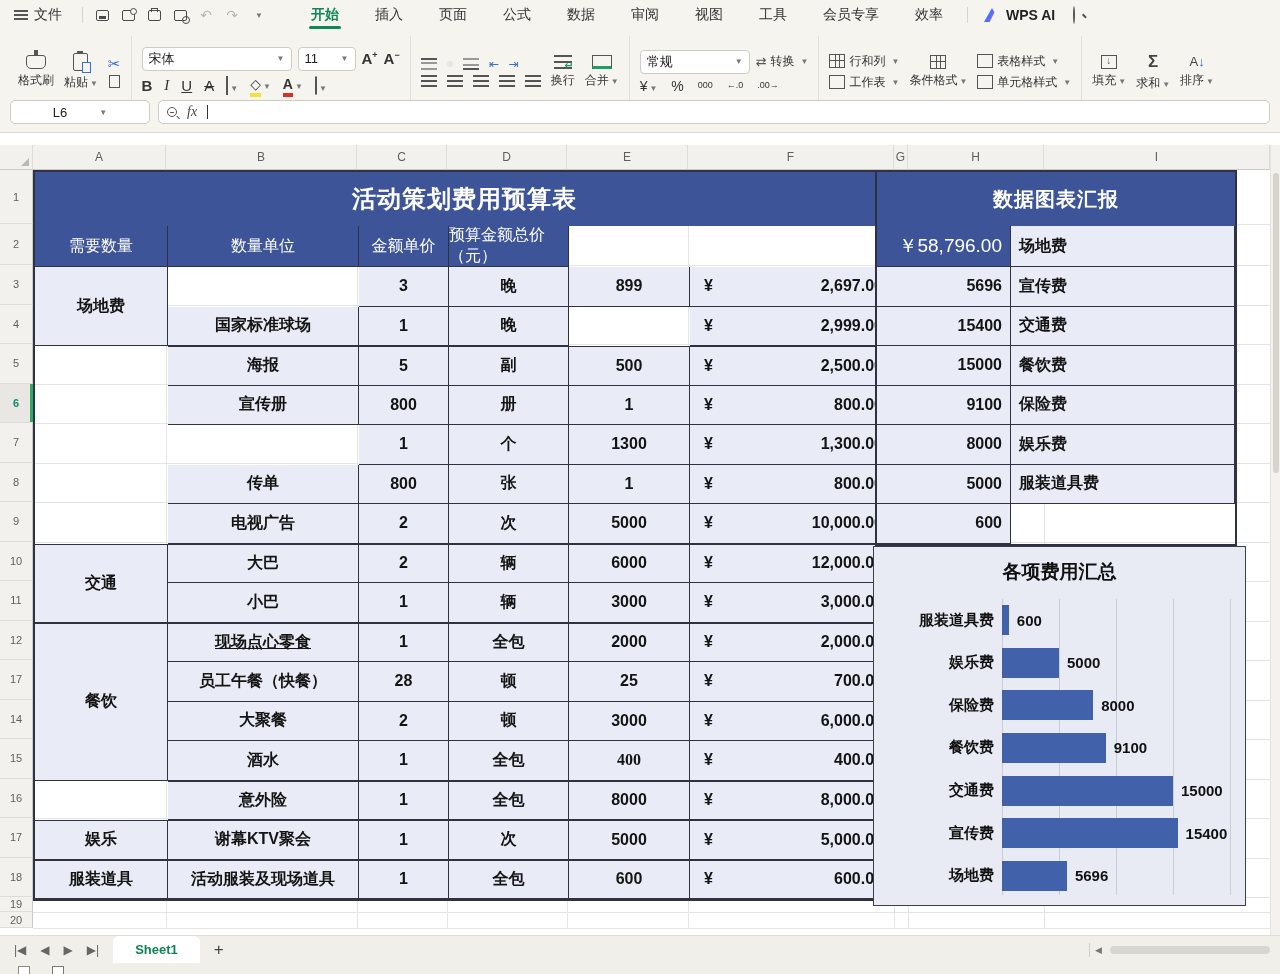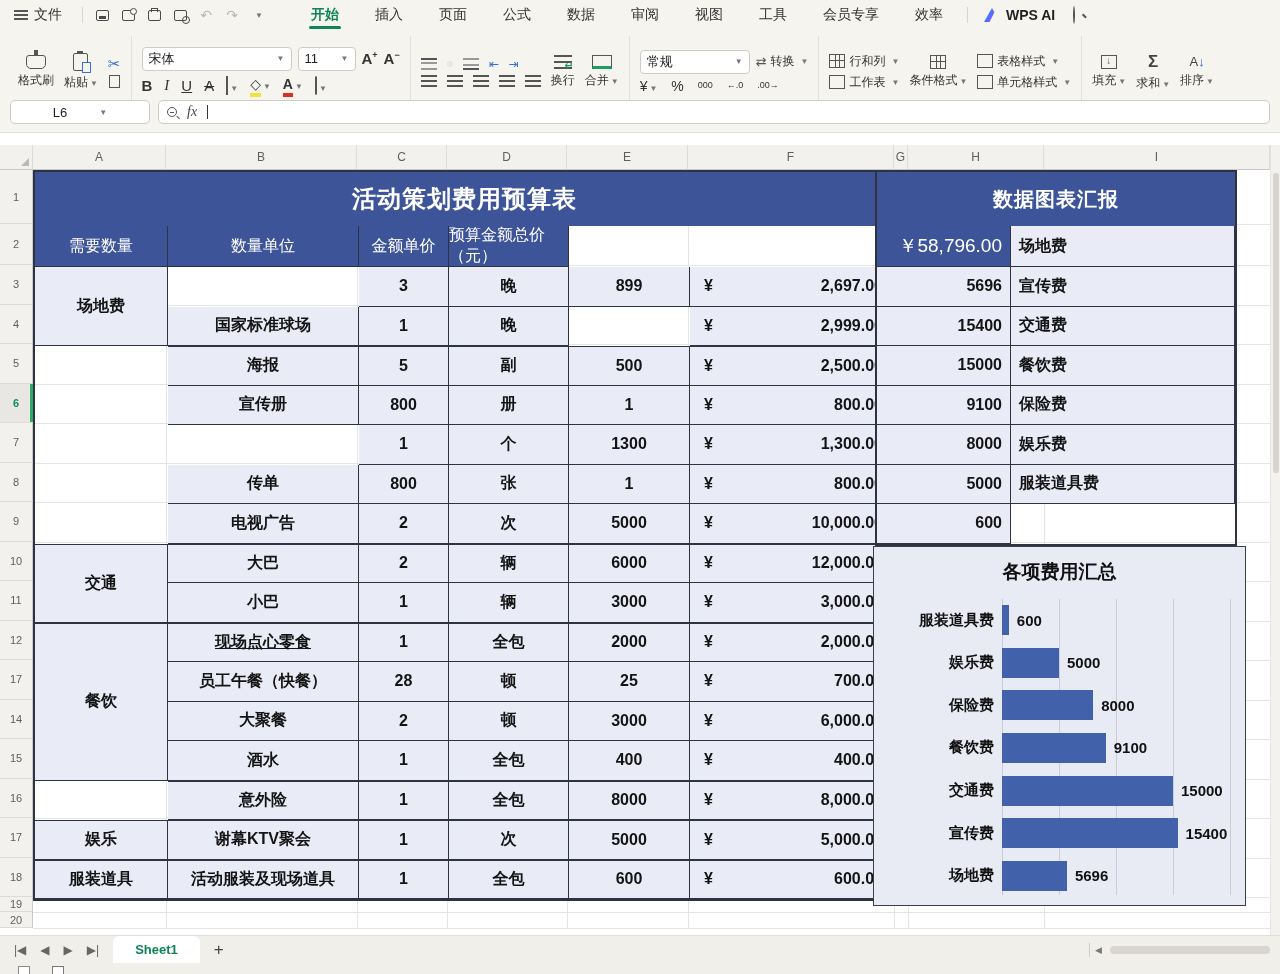--- a/index.html
+++ b/index.html
@@ -533,21 +533,21 @@
       <div class="bt-cell" style="grid-area: 14 / 3;">2</div>
       <div class="bt-cell" style="grid-area: 14 / 4;">顿</div>
       <div class="bt-cell" style="grid-area: 14 / 5;">3000</div>
       <div class="bt-cell bt-total" style="grid-area: 14 / 6;">
         <span>¥</span>
         <span>6,000.00</span>
       </div>
       <div class="bt-cell" style="grid-area: 15 / 2;">酒水</div>
       <div class="bt-cell" style="grid-area: 15 / 3;">1</div>
       <div class="bt-cell" style="grid-area: 15 / 4;">全包</div>
-      <div class="bt-cell" style="grid-area: 15 / 5;">400</div>
+      <div class="bt-cell" style="grid-area: 15 / 5; font-family: Liberation Serif, serif;">400</div>
       <div class="bt-cell bt-total" style="grid-area: 15 / 6;">
         <span>¥</span>
         <span>400.00</span>
       </div>
       <div class="bt-cell gsep" style="grid-area: 16 / 2;">意外险</div>
       <div class="bt-cell gsep" style="grid-area: 16 / 3;">1</div>
       <div class="bt-cell gsep" style="grid-area: 16 / 4;">全包</div>
       <div class="bt-cell gsep" style="grid-area: 16 / 5;">8000</div>
       <div class="bt-cell bt-total gsep" style="grid-area: 16 / 6;">
         <span>¥</span>

